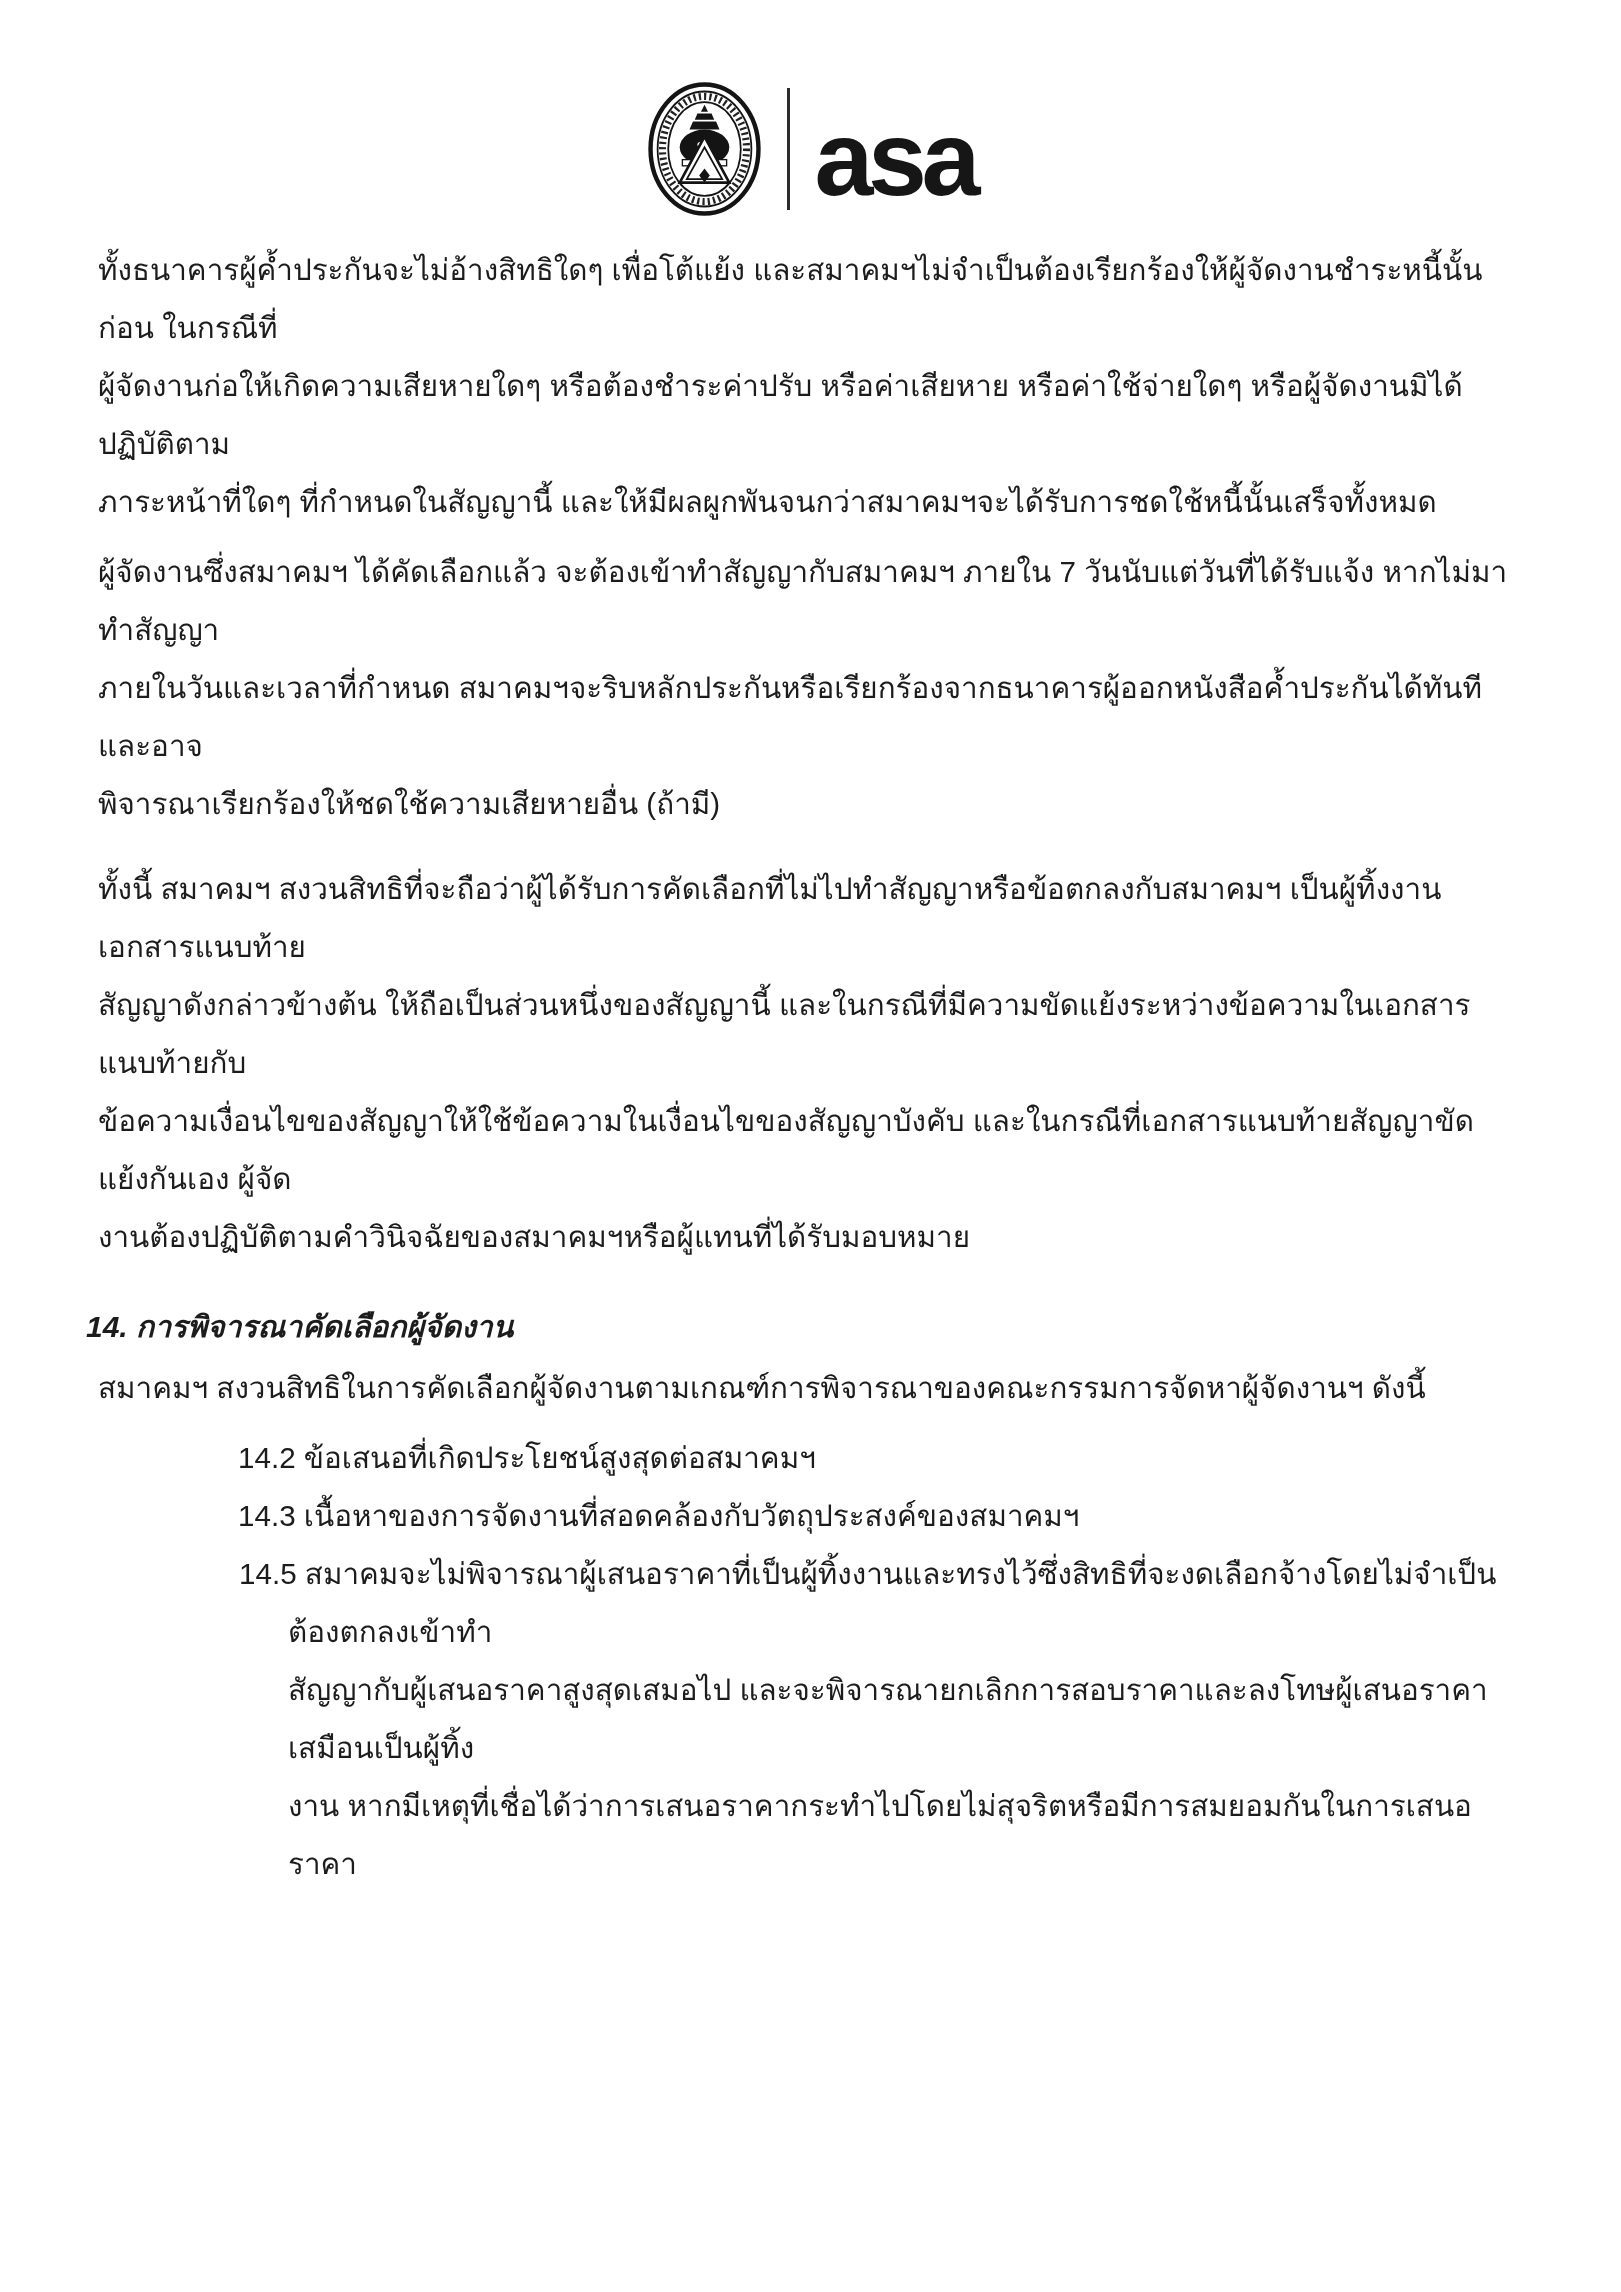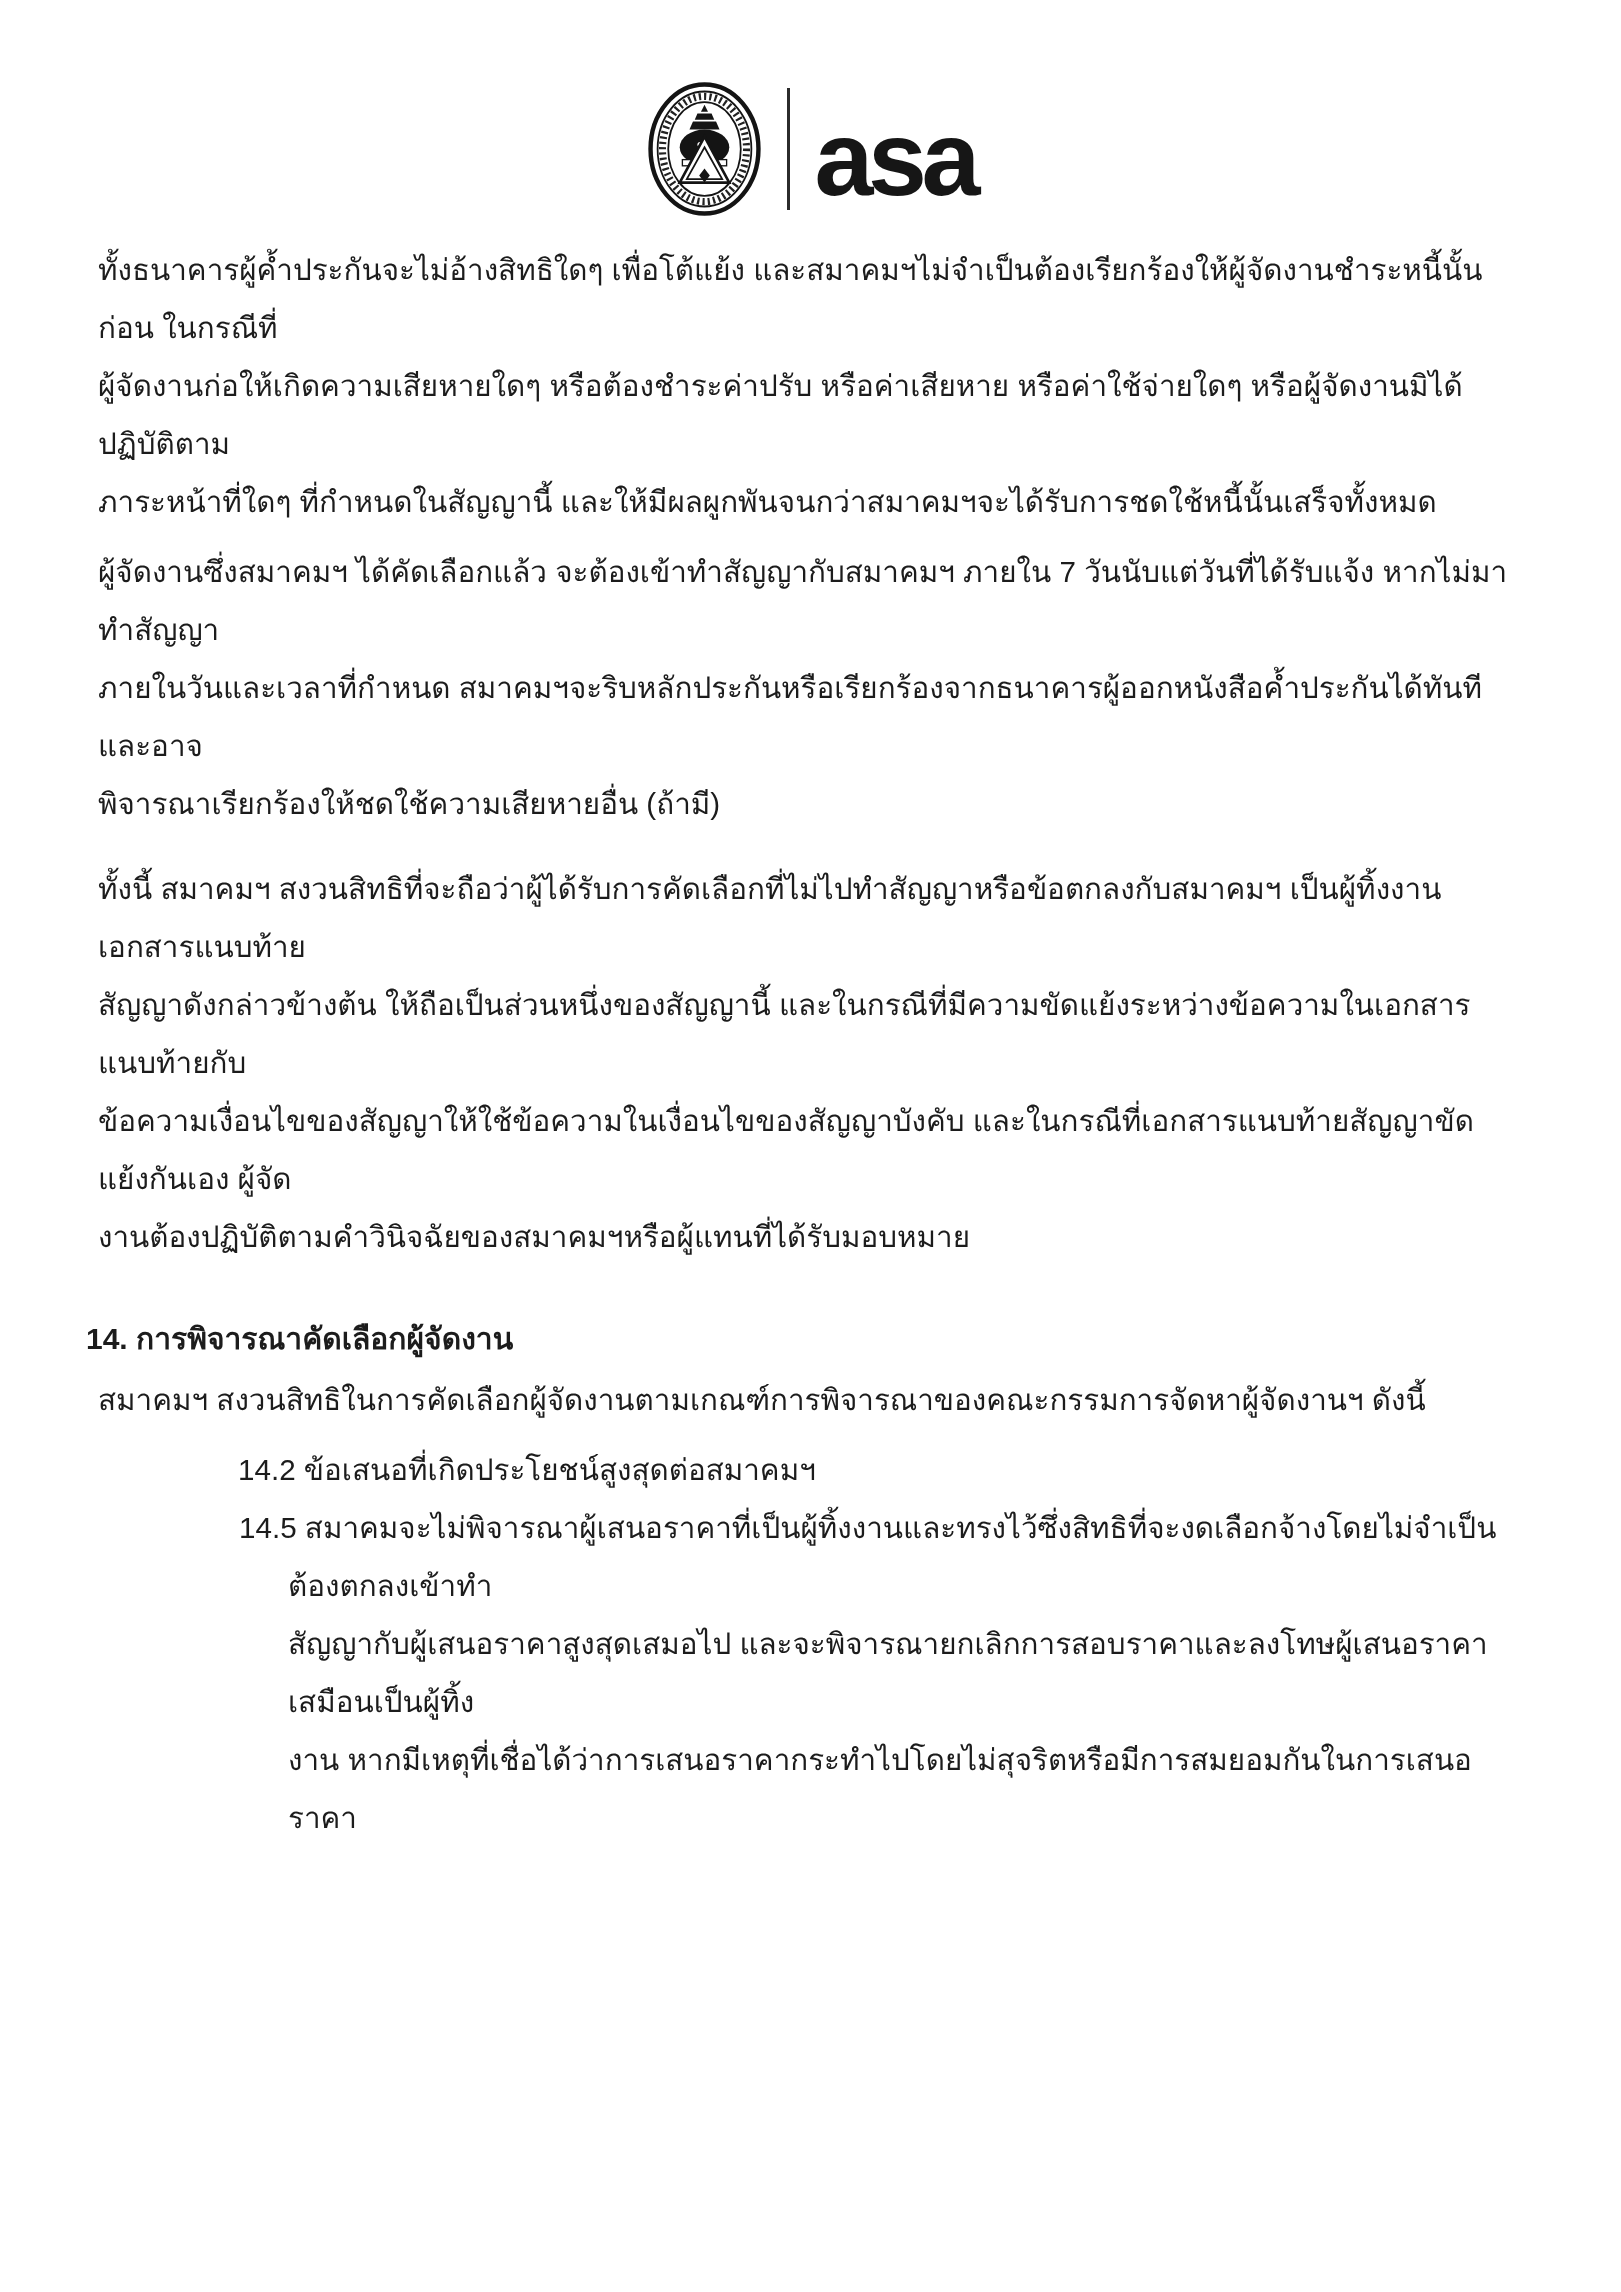--- a/index.html
+++ b/index.html
@@ -48,21 +48,21 @@
     white-space: pre-line;
   }
   .para-gap { margin-top: 27px; }
   .heading {
     font-size: 30px;
     font-weight: bold;
     margin: 0 0 10.7px 0;
     line-height: 41px;
   }
   .heading-13 { margin-top: 39px; }
-  .heading-14 { margin-top: 52px; }
+  .heading-14 { margin-top: 40px; font-style: italic; }
   .item {
     padding-left: 152px;
     white-space: pre-line;
   }
   .item-hang {
     padding-left: 202px;
     text-indent: -49px;
   }
   
   .page-footer {
@@ -113,20 +113,21 @@
 พิจารณาเรียกร้องให้ชดใช้ความเสียหายอื่น (ถ้ามี)</p>
     <p class="para para-gap">ทั้งนี้ สมาคมฯ สงวนสิทธิที่จะถือว่าผู้ได้รับการคัดเลือกที่ไม่ไปทำสัญญาหรือข้อตกลงกับสมาคมฯ เป็นผู้ทิ้งงาน เอกสารแนบท้าย
 สัญญาดังกล่าวข้างต้น ให้ถือเป็นส่วนหนึ่งของสัญญานี้ และในกรณีที่มีความขัดแย้งระหว่างข้อความในเอกสารแนบท้ายกับ
 ข้อความเงื่อนไขของสัญญาให้ใช้ข้อความในเงื่อนไขของสัญญาบังคับ และในกรณีที่เอกสารแนบท้ายสัญญาขัดแย้งกันเอง ผู้จัด
 งานต้องปฏิบัติตามคำวินิจฉัยของสมาคมฯหรือผู้แทนที่ได้รับมอบหมาย</p>
 
     <h2 class="heading heading-14">14. การพิจารณาคัดเลือกผู้จัดงาน</h2>
     <p class="para">สมาคมฯ สงวนสิทธิในการคัดเลือกผู้จัดงานตามเกณฑ์การพิจารณาของคณะกรรมการจัดหาผู้จัดงานฯ ดังนี้</p>
 
     <div class="item">14.2 ข้อเสนอที่เกิดประโยชน์สูงสุดต่อสมาคมฯ</div>
+    <div class="item">14.3 เนื้อหาของการจัดงานที่สอดคล้องกับวัตถุประสงค์ของสมาคมฯ</div>
     <div class="item item-hang">14.5 สมาคมจะไม่พิจารณาผู้เสนอราคาที่เป็นผู้ทิ้งงานและทรงไว้ซึ่งสิทธิที่จะงดเลือกจ้างโดยไม่จำเป็นต้องตกลงเข้าทำ
 สัญญากับผู้เสนอราคาสูงสุดเสมอไป และจะพิจารณายกเลิกการสอบราคาและลงโทษผู้เสนอราคาเสมือนเป็นผู้ทิ้ง
 งาน หากมีเหตุที่เชื่อได้ว่าการเสนอราคากระทำไปโดยไม่สุจริตหรือมีการสมยอมกันในการเสนอราคา</div>
 
   </main>
 
 
 </div>
 
 

